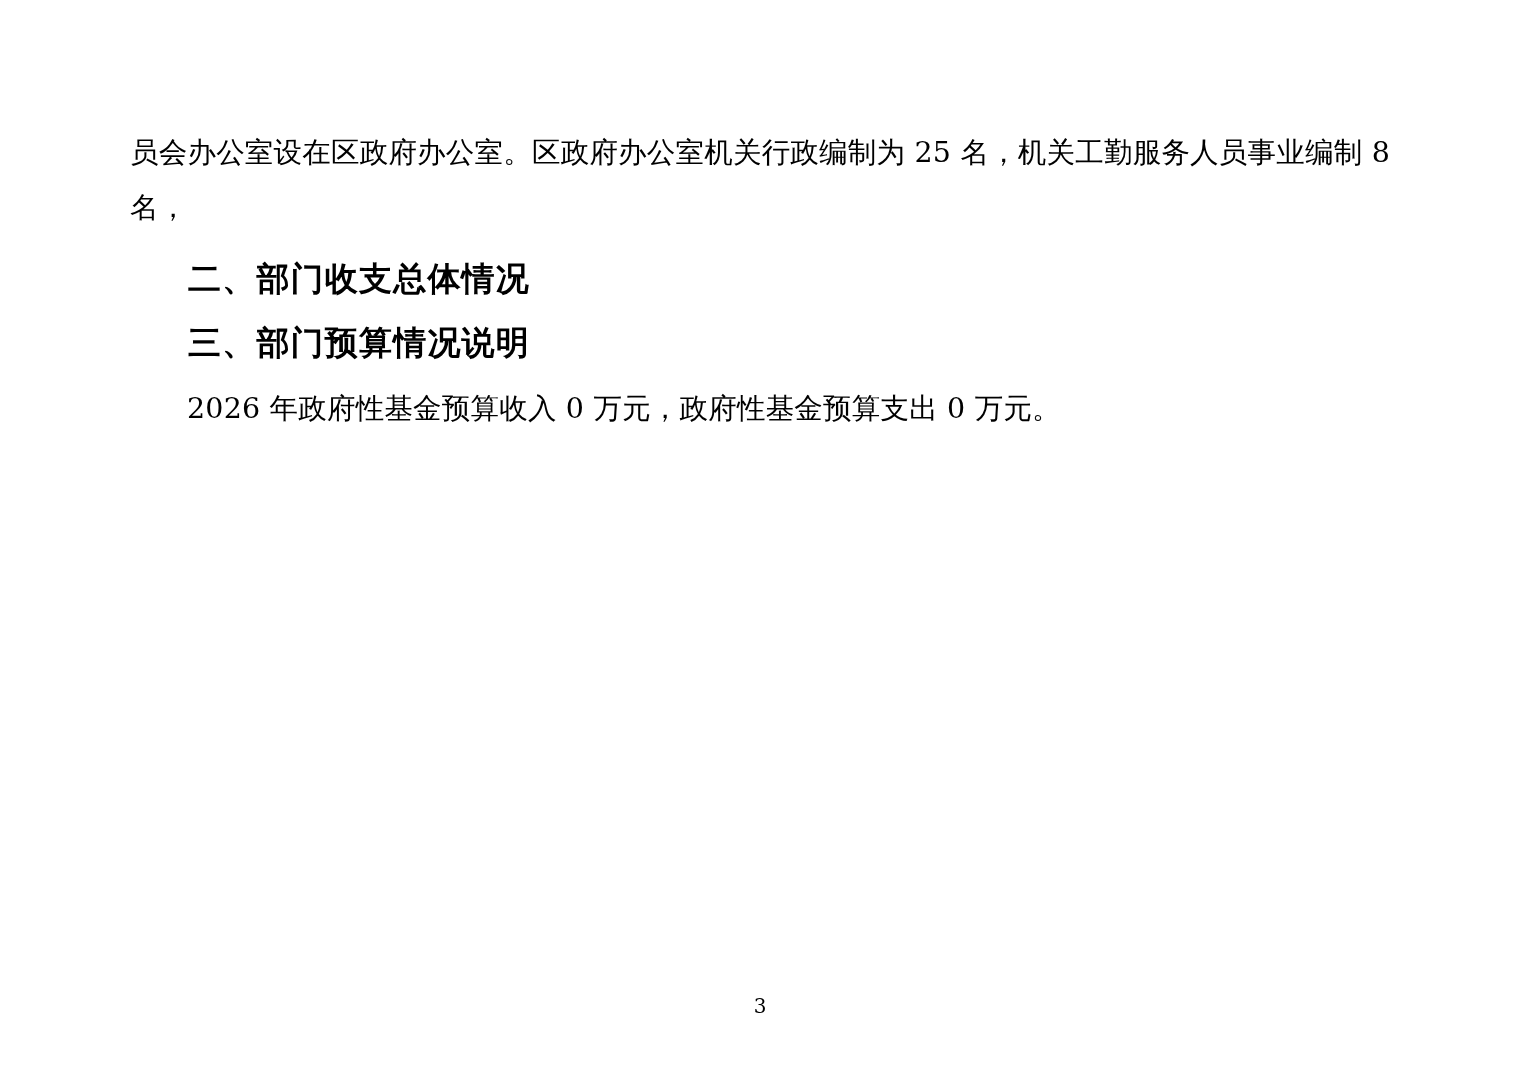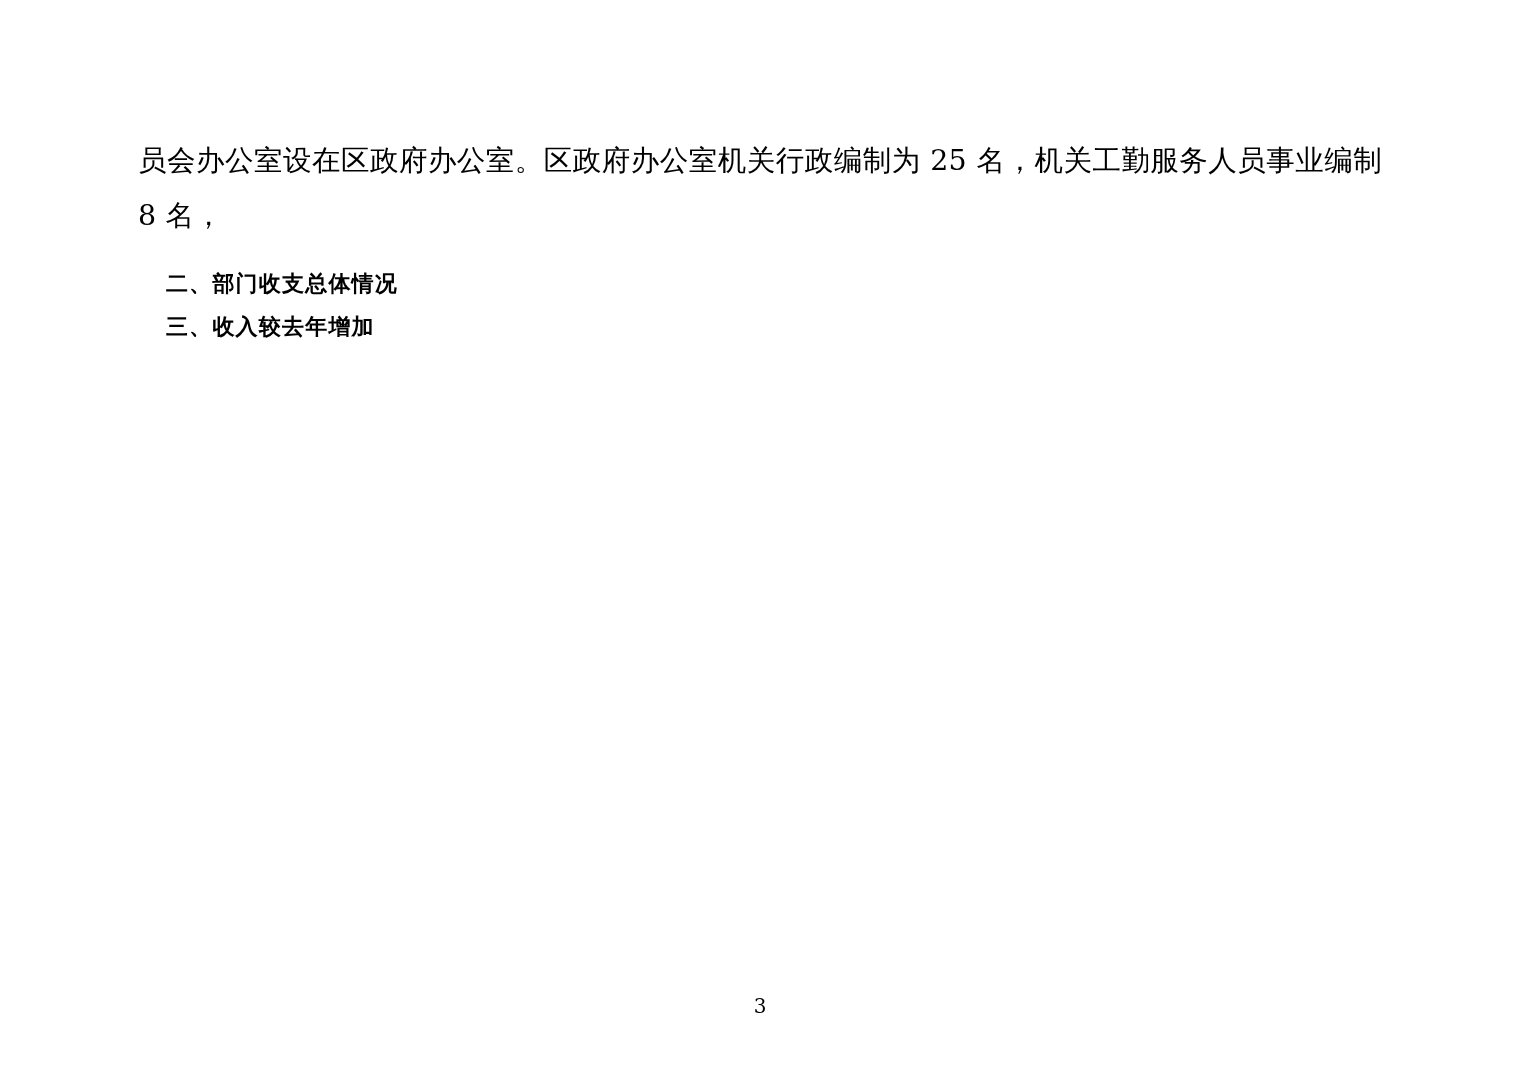--- a/index.html
+++ b/index.html
@@ -21,28 +21,28 @@
     height: 1074px;
     padding: 118px 122px 0 122px;
     position: relative;
   }
   .para {
     font-size: 28.5px;
     line-height: 1.92;
     text-align: justify;
     text-justify: inter-ideograph;
     letter-spacing: 0.2px;
-    margin: 16px;
+    margin: 8px;
     white-space: normal;
   }
   .para.indent {
     text-indent: 2em;
   }
   .heading {
-    font-size: 22px;
+    font-size: 33px;
     line-height: 1.92;
     font-weight: bold;
     text-indent: 2em;
     margin: 0;
     letter-spacing: 1.2px;
     font-family: "DejaVu Sans", "Liberation Sans", sans-serif;
   }
   .spacer-sm { height: 4px; }
   .page-number {
     position: absolute;
@@ -60,19 +60,20 @@
 <div class="page">
 
   <p class="para">员会办公室设在区政府办公室。区政府办公室机关行政编制为 25 名，机关工勤服务人员事业编制 8 名，</p>
 
   <div class="spacer-sm"></div>
 
   <p class="heading">二、部门收支总体情况</p>
 
 
 
-  <p class="heading">三、收入较去年增加</p>
+  <p class="heading">三、部门预算情况说明</p>
 
 
+  <p class="para indent">2026 年政府性基金预算收入 0 万元，政府性基金预算支出 0 万元。</p>
 
   <div class="page-number">3</div>
 
 </div>
 
 </body></html>

